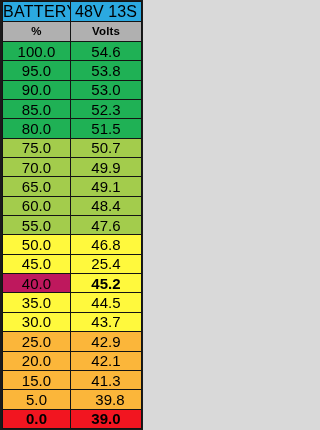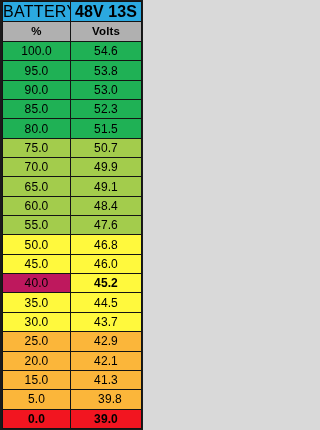--- a/index.html
+++ b/index.html
@@ -31,39 +31,39 @@
   table.battery-table col.col-pct { width: 68px; }
   table.battery-table col.col-volts { width: 71px; }
 
   table.battery-table td,
   table.battery-table th {
     border: 1px solid #141414;
     text-align: center;
     vertical-align: middle;
     padding: 0;
     margin: 0;
-    font-size: 12px;
+    font-size: 15px;
     line-height: 1;
     color: #000000;
     letter-spacing: 0.1px;
     white-space: nowrap;
     overflow: hidden;
   }
 
   
   tr.row-title th {
     height: 19px;
     font-size: 16px;
   }
   tr.row-title th.cell-battery {
     font-weight: normal;
     letter-spacing: 0.3px;
   }
   tr.row-title th.cell-model {
-    font-weight: bold;
+    font-weight: normal;
     letter-spacing: 0.1px;
     margin-top: 36px;
   }
   tr.row-subhead th {
     height: 19px;
     font-weight: bold;
     font-size: 11.5px;
   }
 
   
@@ -134,21 +134,21 @@
         <tr class="row-data">
           <td style="background: rgb(163, 204, 76);">55.0</td>
           <td style="background: rgb(163, 204, 76);">47.6</td>
         </tr>
         <tr class="row-data">
           <td style="background: rgb(255, 249, 61);">50.0</td>
           <td style="background: rgb(255, 249, 61);">46.8</td>
         </tr>
         <tr class="row-data">
           <td style="background: rgb(255, 249, 61);">45.0</td>
-          <td style="background: rgb(255, 249, 61);">46.0</td>
+          <td style="background: rgb(255, 249, 61);">25.4</td>
         </tr>
         <tr class="row-data">
           <td style="background: #be185d;">40.0</td>
           <td style="background: rgb(255, 249, 61); font-weight: bold;">45.2</td>
         </tr>
         <tr class="row-data">
           <td style="background: rgb(255, 249, 61);">35.0</td>
           <td style="background: rgb(255, 249, 61);">44.5</td>
         </tr>
         <tr class="row-data">

